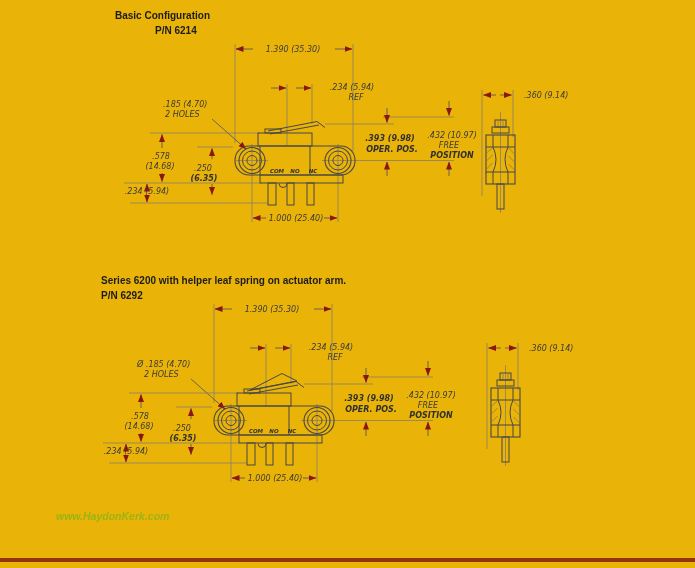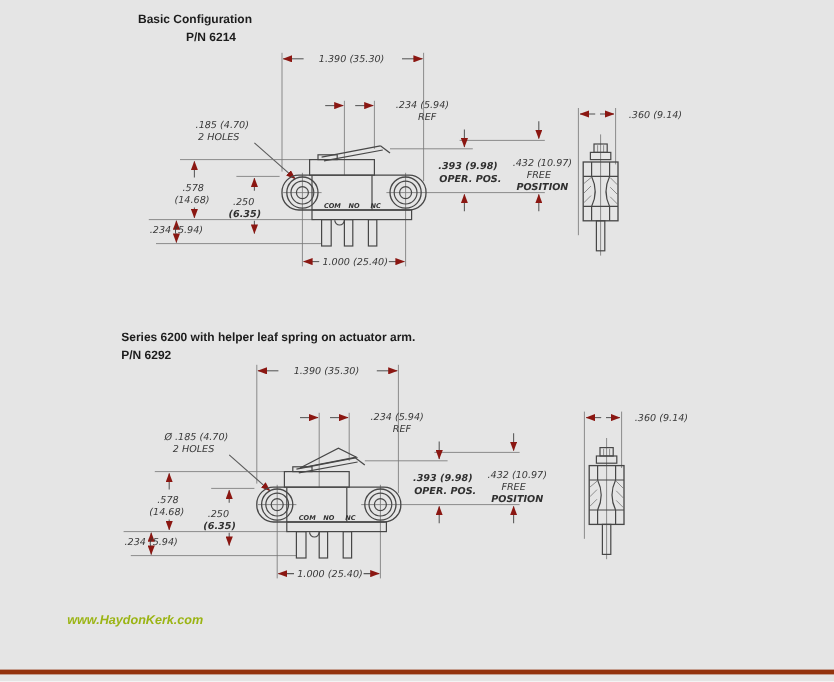--- a/index.html
+++ b/index.html
@@ -1,16 +1,16 @@
 <!DOCTYPE html>
 <html><head>
 <meta charset="utf-8">
 <style>
   html,body{margin:0;padding:0;background:#fff;}
-  #stage{position:relative;width:695px;height:568px;background:#e5e5e5;overflow:hidden;
+  #stage{position:relative;width:695px;height:568px;background:#eab308;overflow:hidden;
          font-family:"Liberation Sans",sans-serif;}
   svg{position:absolute;left:0;top:0;}
   .ln{stroke:#474747;stroke-width:1.1;fill:none}
   .th{stroke:#474747;stroke-width:1;fill:none}
   .lt{stroke:#787878;stroke-width:.7;fill:none}
   .dm{stroke:#5a5a5a;stroke-width:.9;fill:none}
   .hx{stroke:#6a6a6a;stroke-width:.6;fill:none}
   .t{font:italic 8px "DejaVu Sans",sans-serif;fill:#3a3a3a}
   .tb{font:italic bold 8px "DejaVu Sans",sans-serif;fill:#303030}
   .tt{font:italic bold 5.5px "DejaVu Sans",sans-serif;fill:#333}

